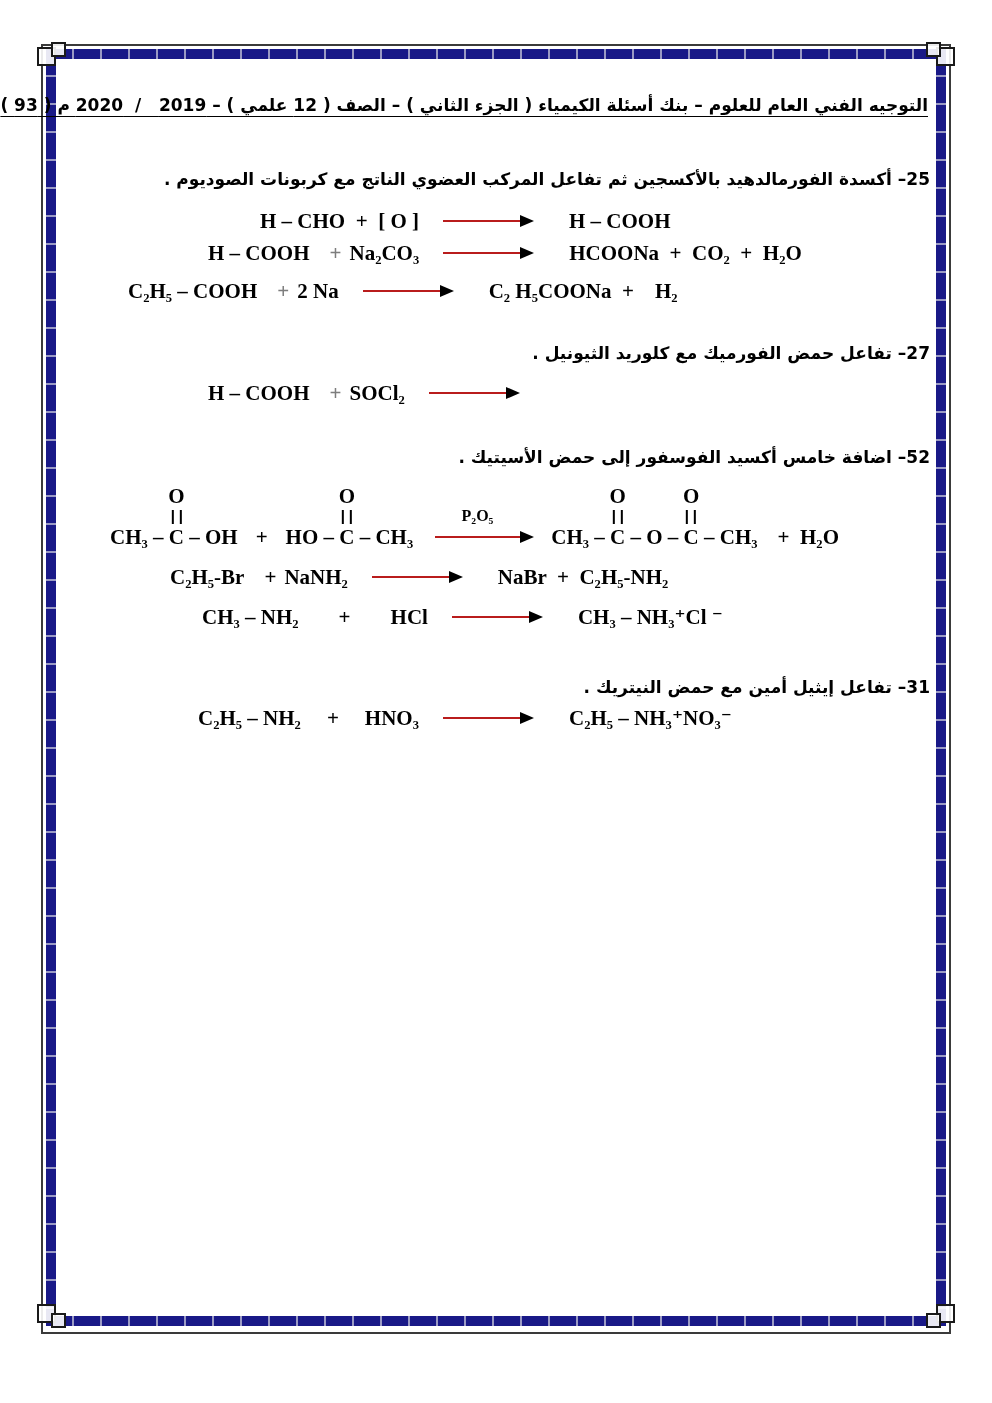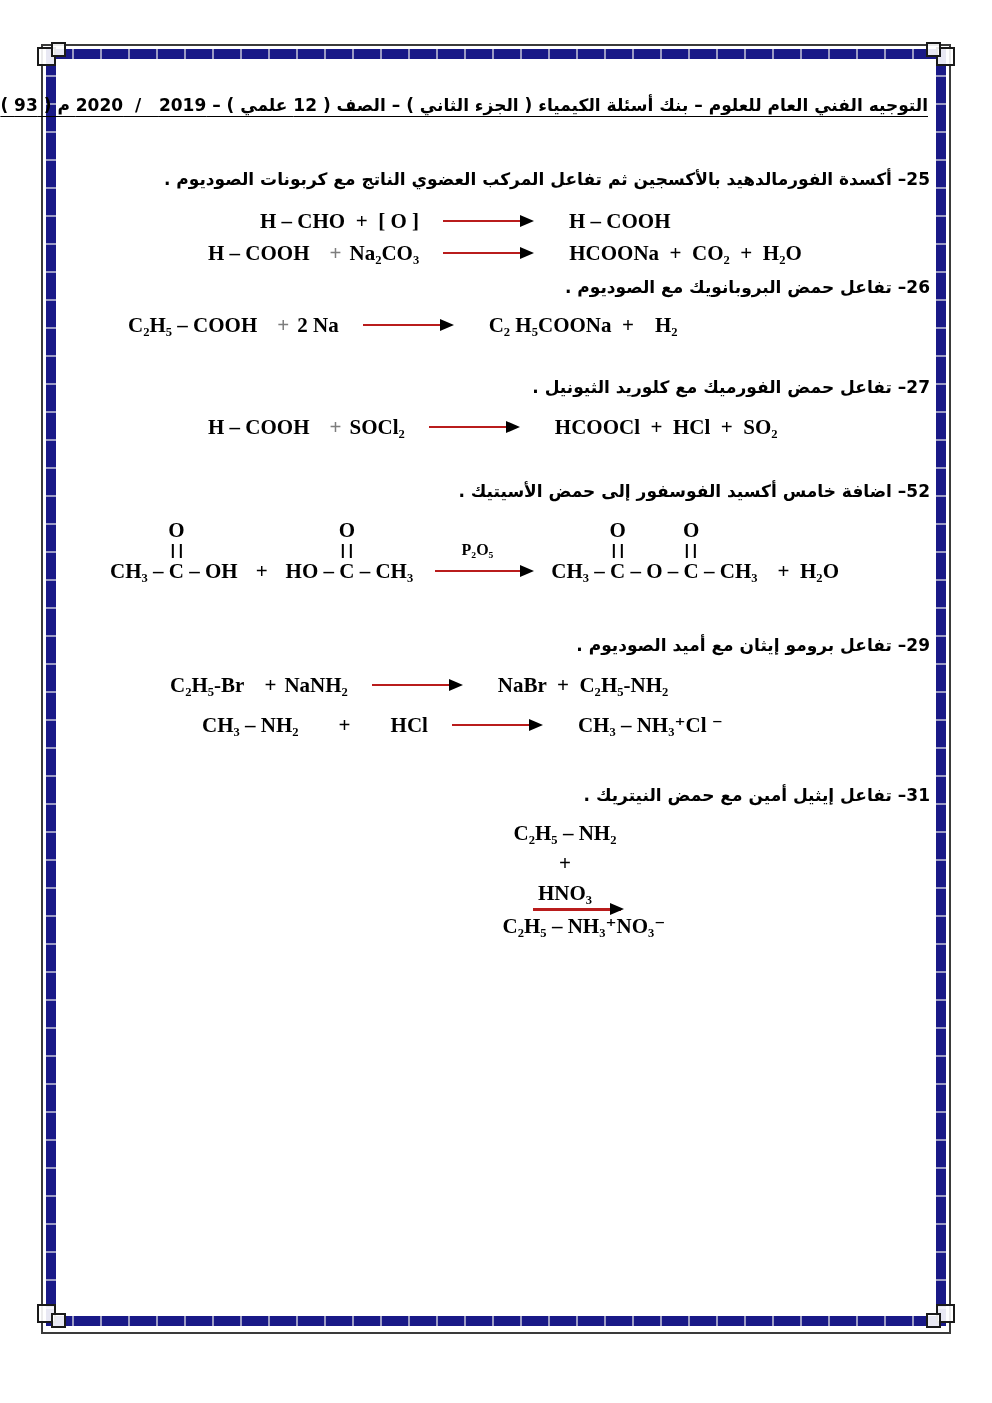--- a/index.html
+++ b/index.html
@@ -82,21 +82,21 @@
   #eq26  { margin:8px 0 0 68px; }
   #q27l  { margin-top:32px; }
   #eq27  { margin:10px 0 0 148px; }
   #q28l  { margin-top:34px; }
   #eq28  { margin:50px 0 0 50px; }
   #q29l  { margin-top:44px; }
   #eq29  { margin:10px 0 0 110px; }
   #q30l  { margin-top:38px; }
   #eq30  { margin:10px 0 0 142px; }
   #q31l  { margin-top:40px; }
-  #eq31  { margin:8px 0 0 138px;flex-direction:column; }
+  #eq31  { margin:1px 0 0 138px; }
 
   #eq28 .arrow { width:96px; margin:0 20px 0 22px; }
   #eq28 .plus  { margin:0 18px; }
   #eq28 .tail  { margin-left:20px; }
   #eq30 .plus  { margin:0 40px; }
   #eq31 .plus  { margin:0 26px; }
 
   
   .cb { position:relative; display:inline-block; }
   .ov {
@@ -146,49 +146,46 @@
     <span class="f rhs">H – COOH</span>
   </div>
   <div id="eq25b" class="eq plus-gray">
     <span class="f">H – COOH</span>
     <span class="plus">+</span>
     <span class="f">Na₂CO₃</span>
     <span class="arrow"></span>
     <span class="f rhs">HCOONa  +  CO₂  +  H₂O</span>
   </div>
 
-  <div id="q26l" class="qlabel">26– تفاعل حمض البروبانويك مع الصوديوم .</div>
   <div id="eq26" class="eq plus-gray">
     <span class="f">C₂H₅ – COOH</span>
     <span class="plus">+</span>
     <span class="f">2 Na</span>
     <span class="arrow"></span>
     <span class="f rhs">C₂ H₅COONa  +    H₂</span>
   </div>
 
   <div id="q27l" class="qlabel">27– تفاعل حمض الفورميك مع كلوريد الثيونيل .</div>
   <div id="eq27" class="eq plus-gray">
     <span class="f">H – COOH</span>
     <span class="plus">+</span>
     <span class="f">SOCl₂</span>
     <span class="arrow"></span>
-    <span class="f rhs">HCOOCl  +  HCl  +  SO₂</span>
   </div>
 
   <div id="q28l" class="qlabel">52– اضافة خامس أكسيد الفوسفور إلى حمض الأسيتيك .</div>
   <div id="eq28" class="eq">
     <span class="mol"><span>CH₃ – </span><span class="cb"><span class="ov"><span class="oatom">O</span><span class="dbond"></span></span><span>C</span></span><span> – OH</span></span>
     <span class="plus">+</span>
     <span class="mol"><span>HO – </span><span class="cb"><span class="ov"><span class="oatom">O</span><span class="dbond"></span></span><span>C</span></span><span> – CH₃</span></span>
     <span class="arrow"><span class="alabel">P₂O₅</span></span>
     <span class="mol"><span>CH₃ – </span><span class="cb"><span class="ov"><span class="oatom">O</span><span class="dbond"></span></span><span>C</span></span><span> – O – </span><span class="cb"><span class="ov"><span class="oatom">O</span><span class="dbond"></span></span><span>C</span></span><span> – CH₃</span></span>
     <span class="tail">+  H₂O</span>
   </div>
 
-  <div id="q29l" class="qlabel">29– تفاعل برومو إيثان مع أميد الصوديوم .</div>
   <div id="eq29" class="eq">
     <span class="f">C₂H₅-Br</span>
     <span class="plus">+</span>
     <span class="f">NaNH₂</span>
     <span class="arrow"></span>
     <span class="f rhs">NaBr  +  C₂H₅-NH₂</span>
   </div>
 
   <div id="eq30" class="eq">
     <span class="f">CH₃ – NH₂</span>

